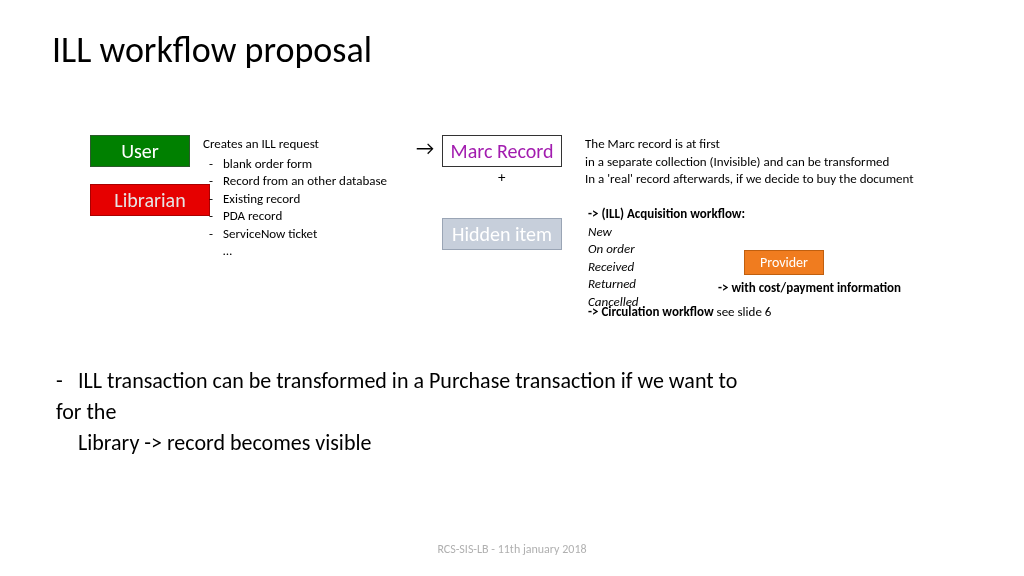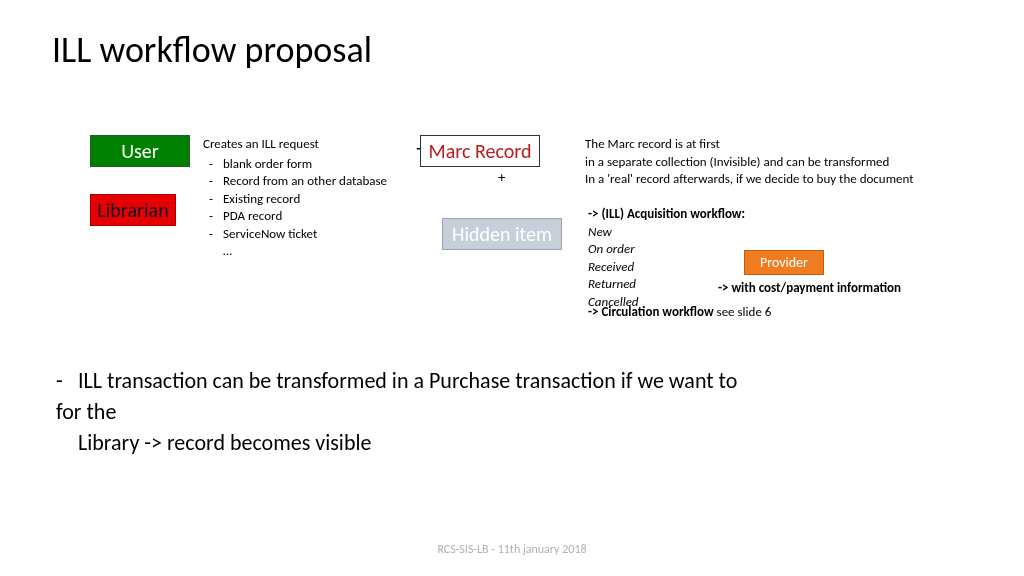--- a/index.html
+++ b/index.html
@@ -23,26 +23,26 @@
     border: 1px solid #333;
     text-align: center;
     padding: 3px 0;
     font-size: 20px;
   }
   .user-box {
     left: 90px; top: 135px; width: 100px;
     background: #008000; color: #fff; border-color: #2b5a2b;
   }
   .librarian-box {
-    left: 90px; top: 194px; width: 86px;
-    background: #e60000; color: #0f172a; border-color: #a00;
+    left: 90px; top: 184px; width: 120px;
+    background: #e60000; color: #e5e5e5; border-color: #a00;
   }
   .marc-box {
-    left: 420px; top: 135px; width: 120px;
-    background: #fff; color: #b91c1c;
+    left: 442px; top: 135px; width: 120px;
+    background: #fff; color: #a21caf;
   }
   .hidden-box {
     left: 442px; top: 218px; width: 120px;
     background: #c7cfdb; color: #fff; border-color: #9aa5b5;
   }
   .provider-box {
     left: 744px; top: 250px; width: 80px;
     background: #f07c1f; color: #fff; border-color: #c05f0f;
     font-size: 14px;
   }

